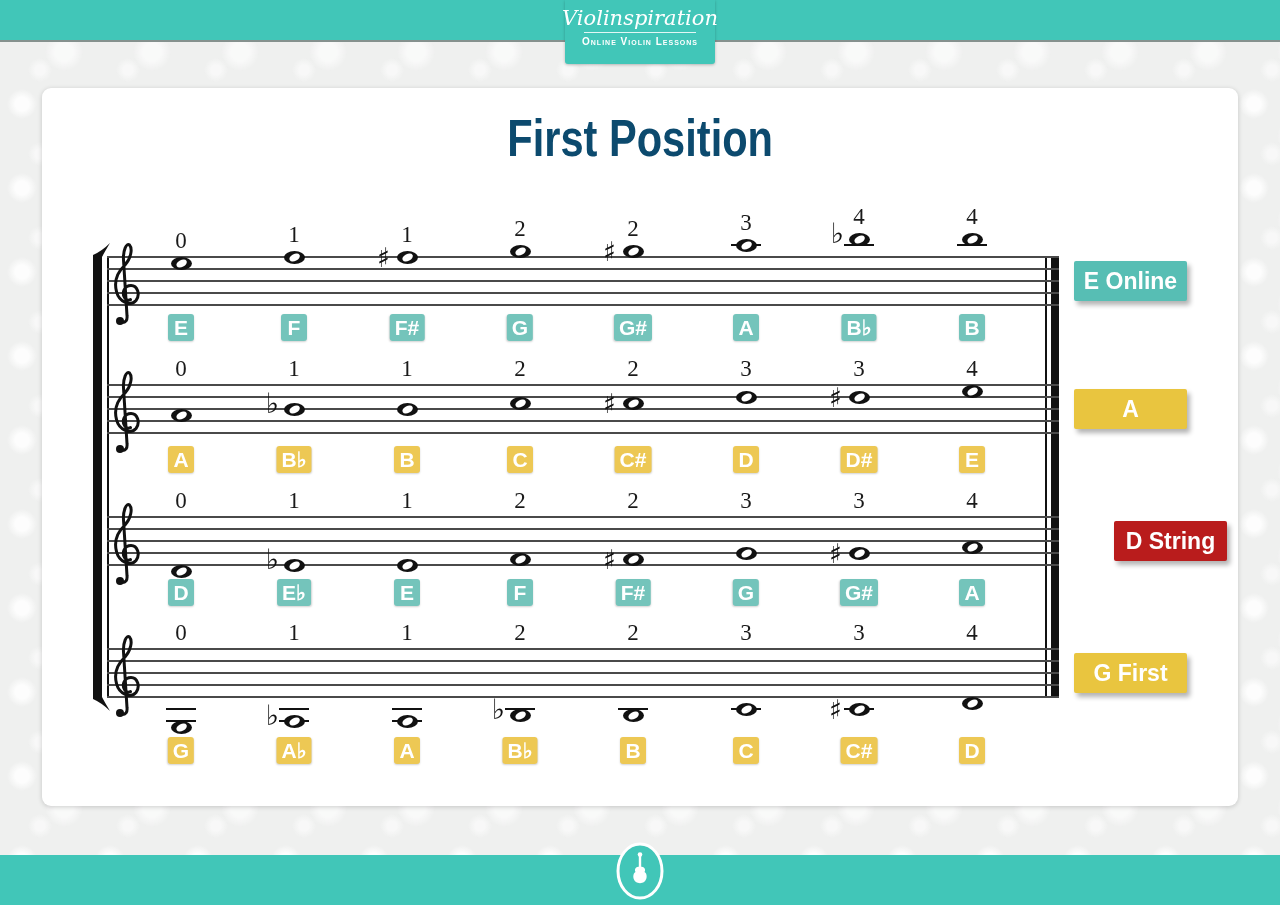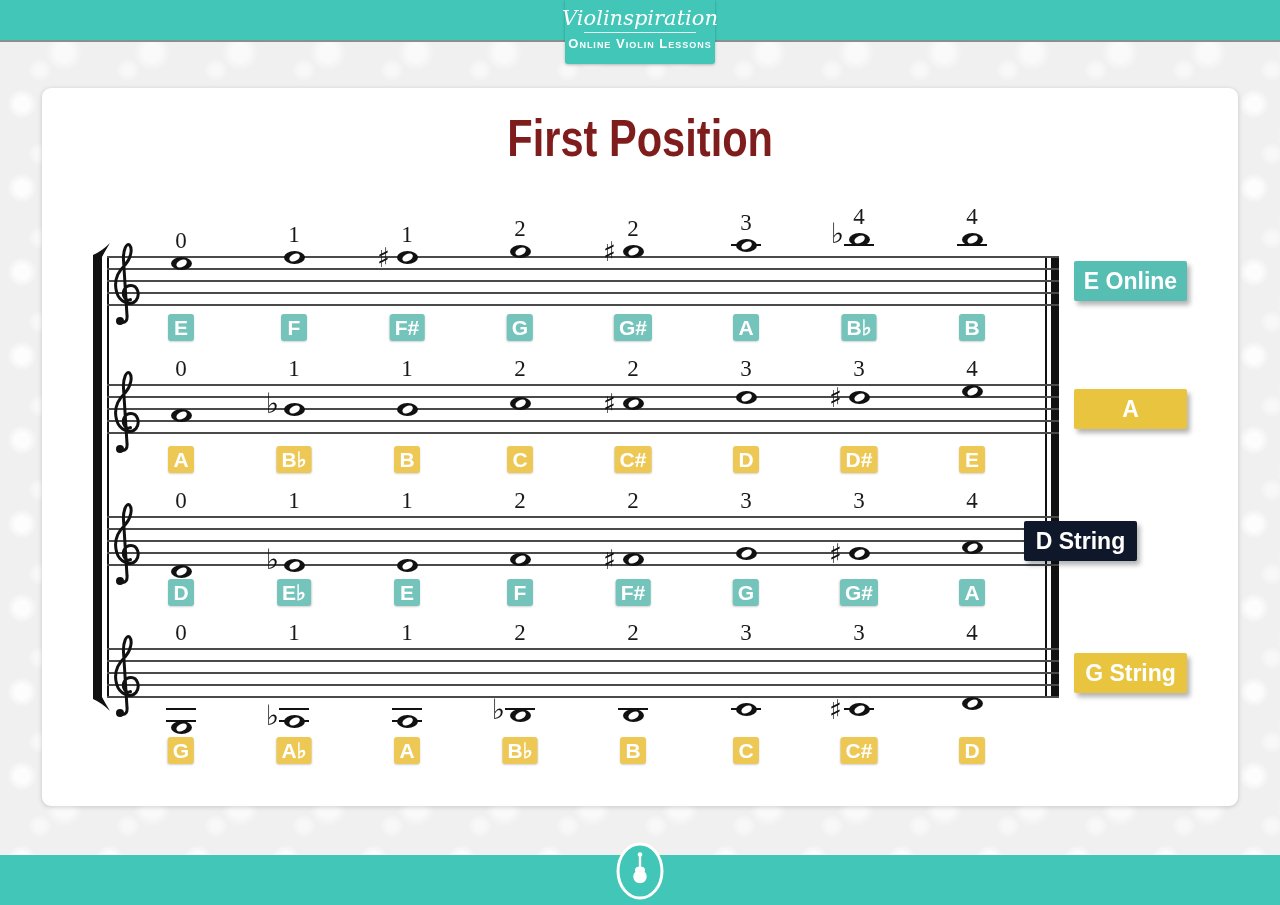--- a/index.html
+++ b/index.html
@@ -15,27 +15,27 @@
   }
   .abs{position:absolute;}
   
   .top-bar{left:0;top:0;width:1280px;height:40px;border-bottom:2px solid #85918E;}
   .logo-tab{left:50%;top:0;transform:translateX(-50%);width:150px;height:64px;
     border-radius:0 0 3px 3px;box-shadow:0 1px 3px rgba(0,0,0,0.25);
     display:flex;flex-direction:column;align-items:center;color:#fff;}
   .brand-script{font-family:"DejaVu Serif", serif;font-style:italic;font-size:21px;
     margin-top:6px;letter-spacing:0px;white-space:nowrap;}
   .brand-divider{width:112px;height:1px;background:rgba(255,255,255,0.85);margin:2px 0 3px 0;}
-  .brand-sub{font-size:13px;font-variant:small-caps;letter-spacing:1px;white-space:nowrap;
+  .brand-sub{font-size:10px;font-variant:small-caps;letter-spacing:1px;white-space:nowrap;
     text-transform:capitalize;font-weight:bold;}
   
   .card{left:42px;top:88px;width:1196px;height:718px;background:#fff;border-radius:9px;
     box-shadow:0 1px 5px rgba(0,0,0,0.18);}
   .page-title{left:42px;top:108px;width:1196px;text-align:center;
-    font-size:52px;font-weight:bold;color:#7f1d1d;}
+    font-size:52px;font-weight:bold;color:#0c4a6e;}
   .page-title span{display:inline-block;transform:scaleX(0.8);letter-spacing:0px;}
   
   .staff-line{height:1.6px;background:#4a4a4a;}
   .sys-line{background:#111;}
   .ledger{height:2.2px;background:#111;}
   .notehead{width:21px;height:13px;background:#111;border-radius:50%;}
   .notehead .hole{position:absolute;left:5px;top:3px;width:11px;height:6.5px;background:#fff;
     border-radius:50%;transform:rotate(-28deg);}
   .accidental{font-family:"DejaVu Sans", sans-serif;color:#111;line-height:1;}
   .finger{font-family:"Liberation Serif", serif;font-size:23px;color:#1a1a1a;
@@ -223,21 +223,21 @@
       <div class="hole"></div>
     </div>
     <div class="accidental abs" style="left: 829px; top: 540px; font-size: 27px;">♯</div>
     <div class="finger abs" style="left: 844px; top: 489px;">3</div>
     <div class="note-box abs" style="left: 859px; top: 579px; background: rgb(116, 196, 187);">G#</div>
     <div class="notehead abs" style="left: 961.5px; top: 540.5px;">
       <div class="hole"></div>
     </div>
     <div class="finger abs" style="left: 957px; top: 489px;">4</div>
     <div class="note-box abs" style="left: 972px; top: 579px; background: rgb(116, 196, 187);">A</div>
-    <div class="string-label abs" style="left: 1024px; top: 521px; background: #0f172a;">D String</div>
+    <div class="string-label abs" style="left: 1114px; top: 521px; background: #b91c1c;">D String</div>
     <div class="staff-line abs" style="left: 107px; top: 648.2px; width: 952px;"></div>
     <div class="staff-line abs" style="left: 107px; top: 660.2px; width: 952px;"></div>
     <div class="staff-line abs" style="left: 107px; top: 672.2px; width: 952px;"></div>
     <div class="staff-line abs" style="left: 107px; top: 684.2px; width: 952px;"></div>
     <div class="staff-line abs" style="left: 107px; top: 696.2px; width: 952px;"></div>
     <div class="abs" style="left: 111px; top: 628px;"><svg width="34" height="94" viewBox="0 0 34 94">
         <path d="M 10,86.5 C 15,87 16.5,84 16,79.5 L 12.5,24 C 12,14 15.5,6.5 18.5,9 C 22,13 19.5,23 14,29 C 5.5,37 3,46 5.5,55.5 C 8,66 19.5,71 25,64.5 C 29.5,58.5 26.5,49.5 20,49.5 C 13.5,49.5 10.5,56.5 13.5,61.5 C 15,64 17.5,64.6 19.5,63.6" fill="none" stroke="#111" stroke-width="3" stroke-linecap="round"></path>
         <circle cx="9" cy="85" r="4" fill="#111"></circle>
       </svg></div>
     <div class="ledger abs" style="left: 166px; top: 708px; width: 30px;"></div>
@@ -286,21 +286,21 @@
       <div class="hole"></div>
     </div>
     <div class="accidental abs" style="left: 829px; top: 696px; font-size: 27px;">♯</div>
     <div class="finger abs" style="left: 844px; top: 621px;">3</div>
     <div class="note-box abs" style="left: 859px; top: 737px; background: rgb(237, 200, 84);">C#</div>
     <div class="notehead abs" style="left: 961.5px; top: 696.5px;">
       <div class="hole"></div>
     </div>
     <div class="finger abs" style="left: 957px; top: 621px;">4</div>
     <div class="note-box abs" style="left: 972px; top: 737px; background: rgb(237, 200, 84);">D</div>
-    <div class="string-label abs" style="left: 1074px; top: 653px; background: rgb(233, 197, 63);">G String</div>
+    <div class="string-label abs" style="left: 1074px; top: 653px; background: rgb(233, 197, 63);">G First</div>
   </div>
 
 <div class="abs bottom-bar" style="background: rgb(65, 198, 184);"></div>
 <div class="abs badge">
   <svg width="50" height="60" viewBox="0 0 50 60">
     <ellipse cx="25" cy="30" rx="22" ry="27" fill="#41C6B8" stroke="#fff" stroke-width="3"></ellipse>
     <circle cx="25" cy="13.5" r="2.3" fill="#fff"></circle>
     <rect x="23.8" y="14.5" width="2.4" height="12" fill="#fff"></rect>
     <path d="M25,25.5 C20.5,25.5 19,28.5 20.5,31 C17.5,32.5 17.5,38.5 21,41 C23,42.5 27,42.5 29,41 C32.5,38.5 32.5,32.5 29.5,31 C31,28.5 29.5,25.5 25,25.5 Z" fill="#fff"></path>
   </svg>

